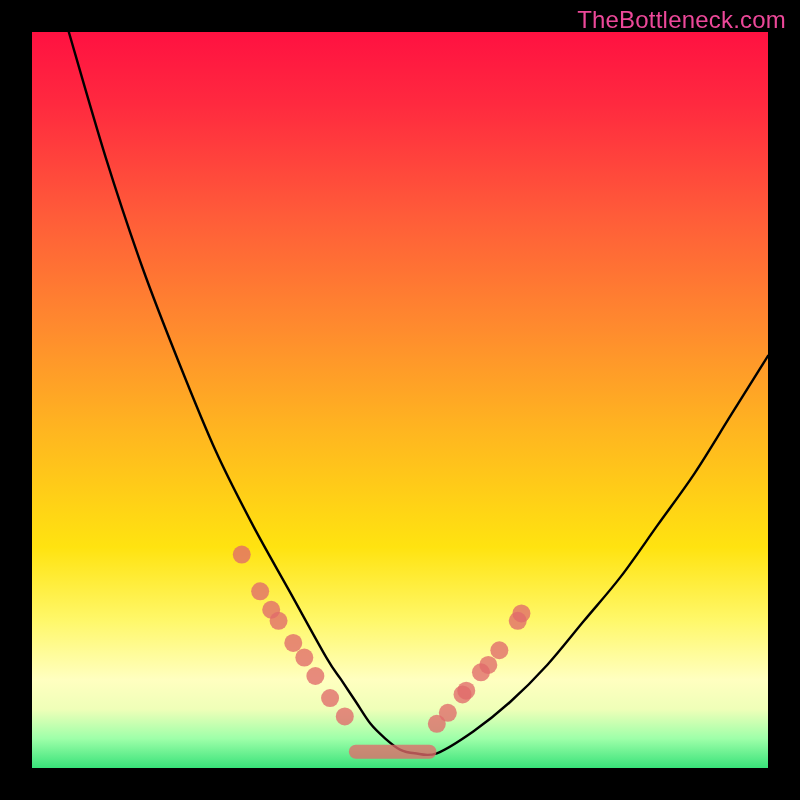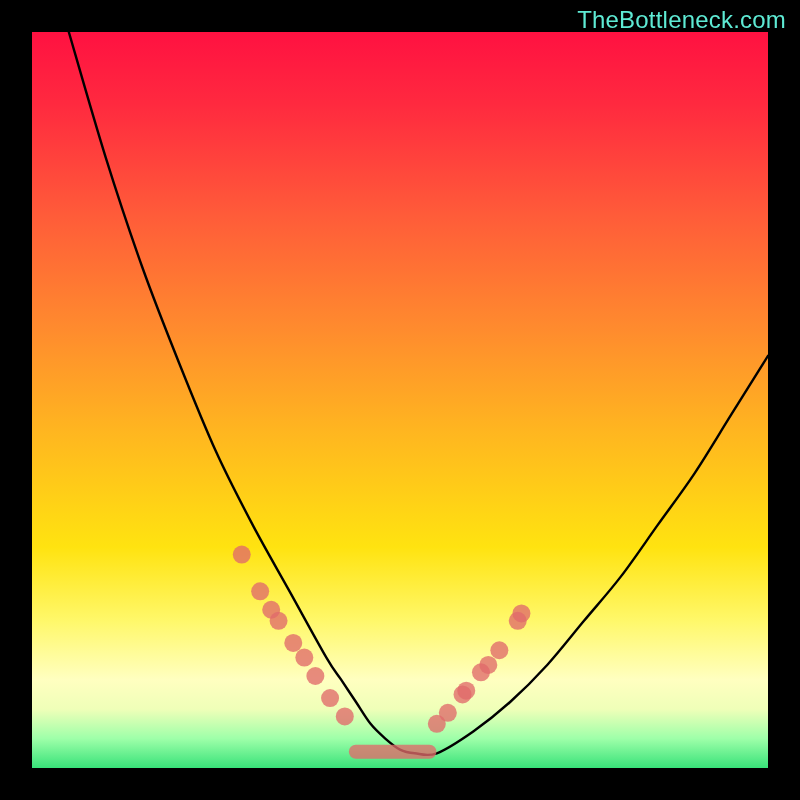--- a/index.html
+++ b/index.html
@@ -35,21 +35,21 @@
       #ffffc0 88%,
       #efffb8 92%,
       #9effa9 96%,
       #38e279 100%
     );
   }
   .watermark {
     position: absolute;
     top: 6px;
     right: 14px;
-    color: #5eead4;
+    color: #ec4899;
     font-size: 24px;
     font-weight: 500;
     letter-spacing: 0.2px;
     user-select: none;
   }
   svg.overlay {
     position: absolute;
     left: 0;
     top: 0;
     width: 736px;

